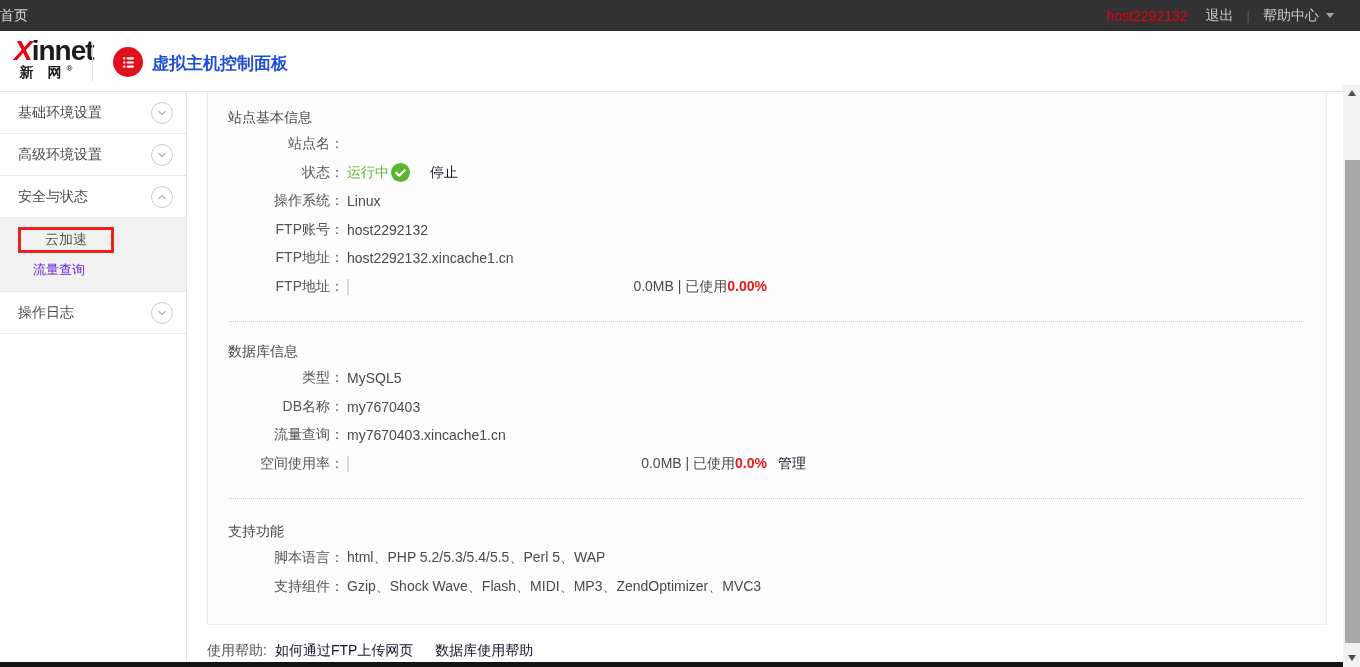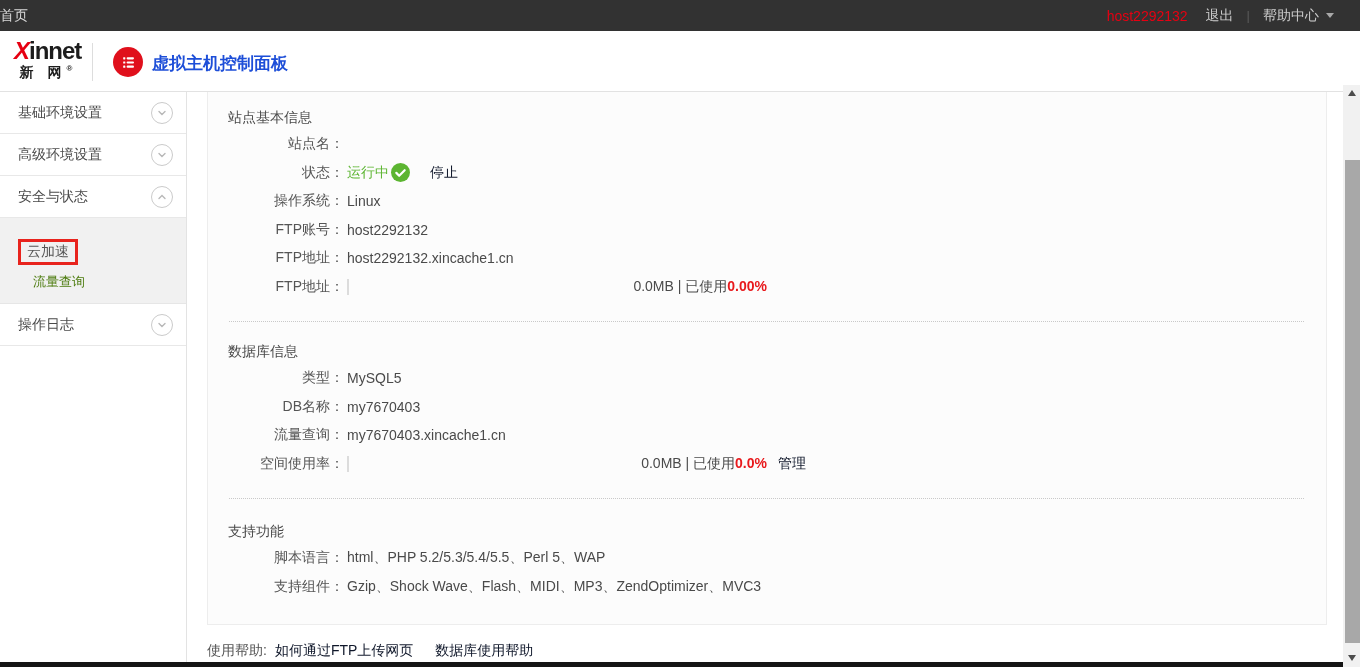--- a/index.html
+++ b/index.html
@@ -17,43 +17,43 @@
   .topbar-right .tb-divider { color:#5a5a5a; margin:0 13px; font-size:13px; }
   .topbar-right .helpcenter { color:#cccccc; cursor:pointer; display:flex; align-items:center; }
   .caret-down { display:inline-block; margin-left:7px; width:0; height:0;
     border-left:4px solid transparent; border-right:4px solid transparent;
     border-top:5px solid #a8a8a8; }
 
   
   .header { position:absolute; left:0; top:31px; width:1360px; height:61px;
     background:#ffffff; border-bottom:1px solid #e2e2e2; }
   .brand { position:absolute; left:14px; top:8px; width:64px; text-align:center; }
-  .brand-en { font-size:24px; font-weight:bold; color:#1c1c1c; line-height:24px; letter-spacing:-1px; }
+  .brand-en { font-size:28px; font-weight:bold; color:#1c1c1c; line-height:24px; letter-spacing:-1px; }
   .brand-x { color:#e60012; font-style:italic; font-weight:900; }
   .brand-cn { font-size:14px; font-weight:bold; color:#1c1c1c; letter-spacing:5px; margin-top:1px; }
   .brand-cn sup { font-size:8px; letter-spacing:0; }
   .header-divider { position:absolute; left:92px; top:12px; width:1px; height:38px; background:#dddddd; }
   .panel-icon { position:absolute; left:113px; top:16px; width:30px; height:30px;
     background:#e0101c; border-radius:50%; display:flex; align-items:center; justify-content:center; }
   .panel-title { position:absolute; left:152px; top:21px; font-size:17px; font-weight:bold; color:#1d4ed8; }
 
   
   .sidebar { position:absolute; left:0; top:92px; width:187px; height:575px;
     background:#ffffff; border-right:1px solid #e3e3e3; }
   .side-item { height:42px; border-bottom:1px solid #e8e8e8; display:flex;
     align-items:center; cursor:pointer; background:#fff; }
   .side-item .side-label { margin-left:18px; font-size:14px; color:#4a4a4a; }
   .chev-circle { position:absolute; right:13px; width:22px; height:22px;
     border:1px solid #cbcbcb; border-radius:50%; display:flex;
     align-items:center; justify-content:center; }
   .side-item { position:relative; }
   .submenu { background:#f1f1f1; border-bottom:1px solid #e6e6e6; padding:9px 0 12px 0; }
   .submenu-hl { display:inline-block; margin-left:18px; border:3px solid #e8231d;
-    padding:1px 6px; font-size:14px; color:#555; cursor:pointer; background:transparent;margin-top:12px; }
-  .submenu-link { margin:8px 0 0 33px; font-size:13px; color:#4d7c0f; cursor:pointer; }
+    padding:1px 24px; font-size:14px; color:#555; cursor:pointer; background:transparent; }
+  .submenu-link { margin:8px 0 0 33px; font-size:13px; color:#6d28d9; cursor:pointer; }
 
   
   .content { position:absolute; left:187px; top:92px; width:1156px; height:575px; background:#fff; }
   .card { position:absolute; left:20px; top:0; width:1120px; height:533px;
     background:#fcfcfc; border:1px solid #ededed; border-top:none; }
   .sec-title { padding-left:20px; font-size:14px; color:#4a4a4a; height:26px; line-height:26px; }
   .sec1 { padding-top:12px; } .sec2 { padding-top:16px; } .sec3 { padding-top:19px; }
   .row { display:flex; align-items:center; height:28.5px; font-size:14px; color:#555; }
   .lbl { width:136px; flex:none; text-align:right; color:#555; }
   .val { margin-left:3px; color:#4a4a4a; }

